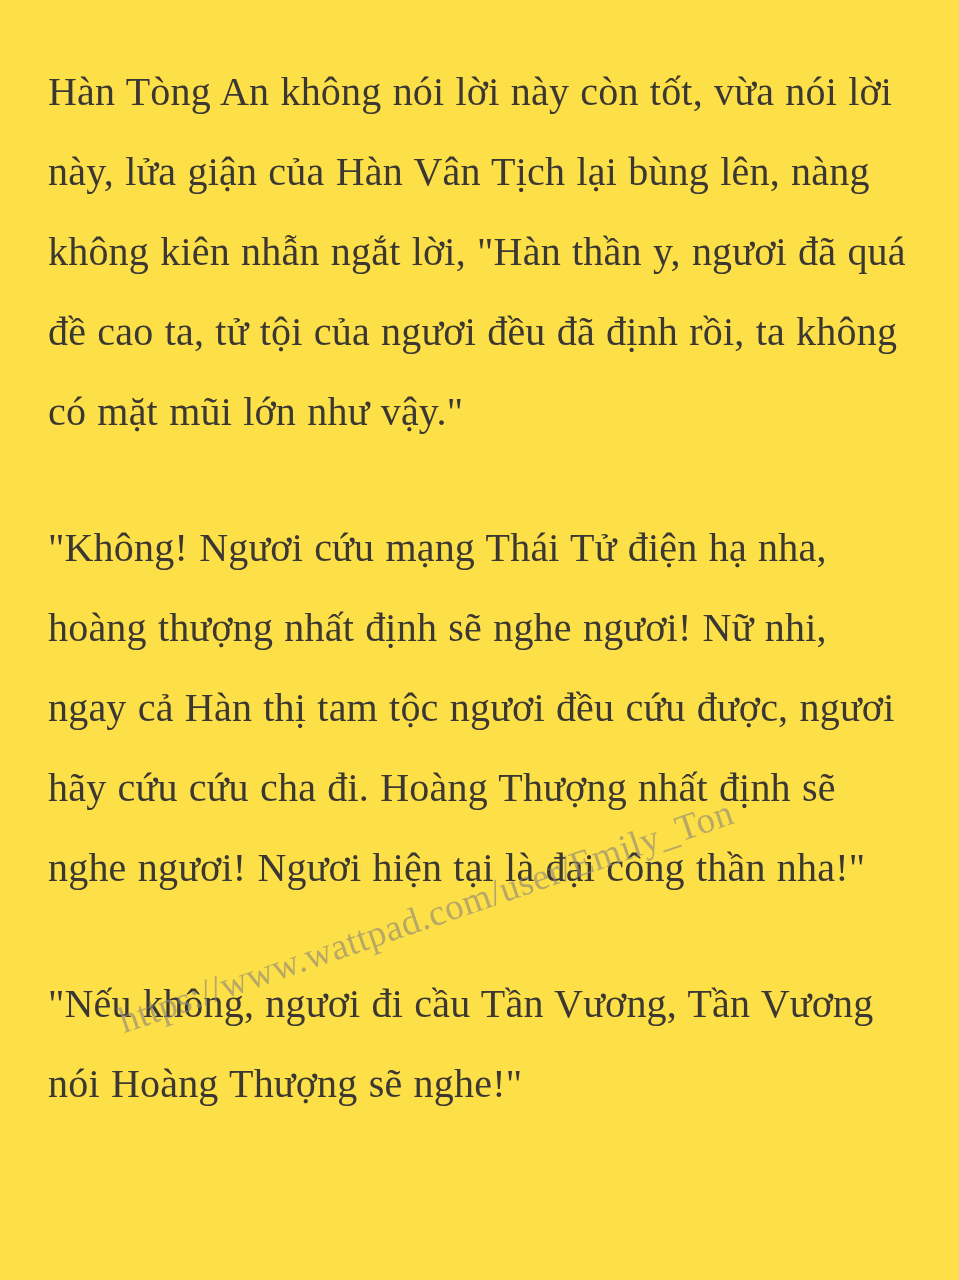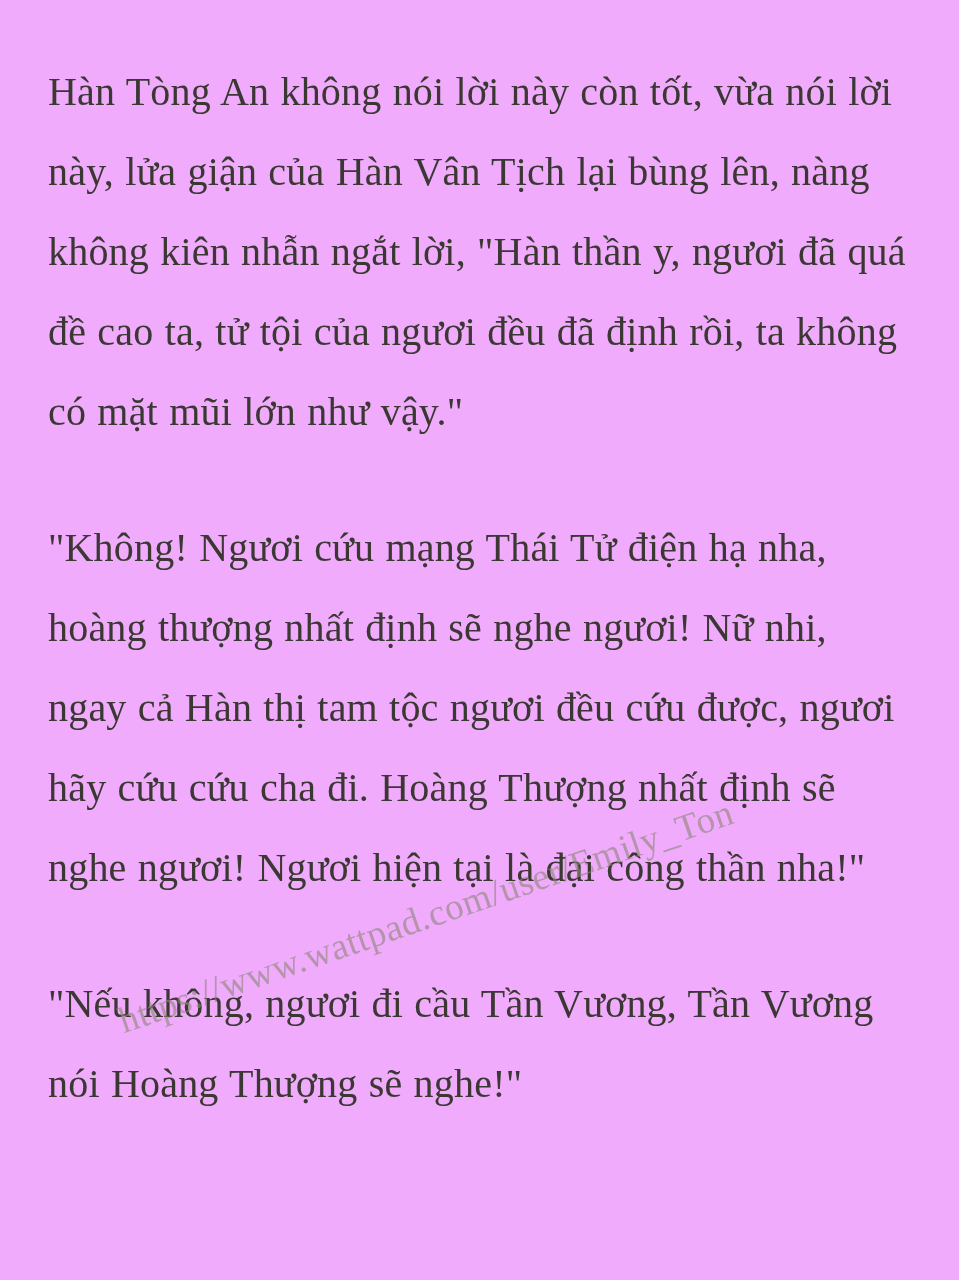--- a/index.html
+++ b/index.html
@@ -11,21 +11,21 @@
     width: 959px;
     height: 1280px;
     overflow: hidden;
     position: relative;
     font-family: "Liberation Serif", serif;
     color: #3a3632;
   }
   #page {
     position: absolute;
     inset: 0;
-    background: #f0abfc;
+    background: #fde047;
     padding: 52px 48px 0 48px;
     box-sizing: border-box;
   }
   .para {
     font-size: 40px;
     line-height: 80px;
     letter-spacing: 0.2px;
     margin: 0 0 56px 0;
     color: #3b3733;
     word-spacing: 1px;

